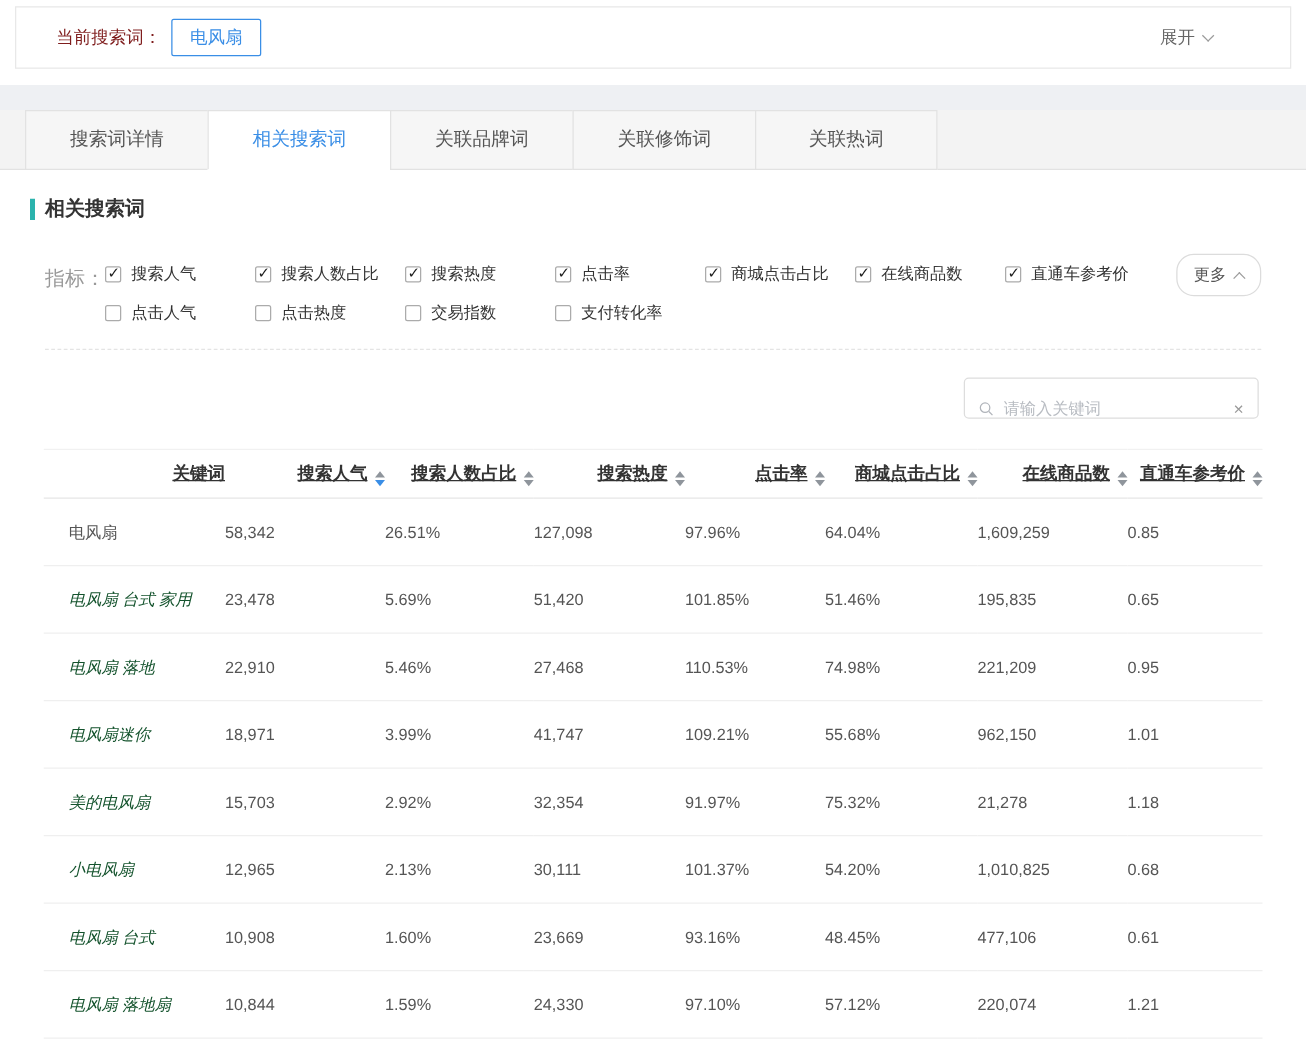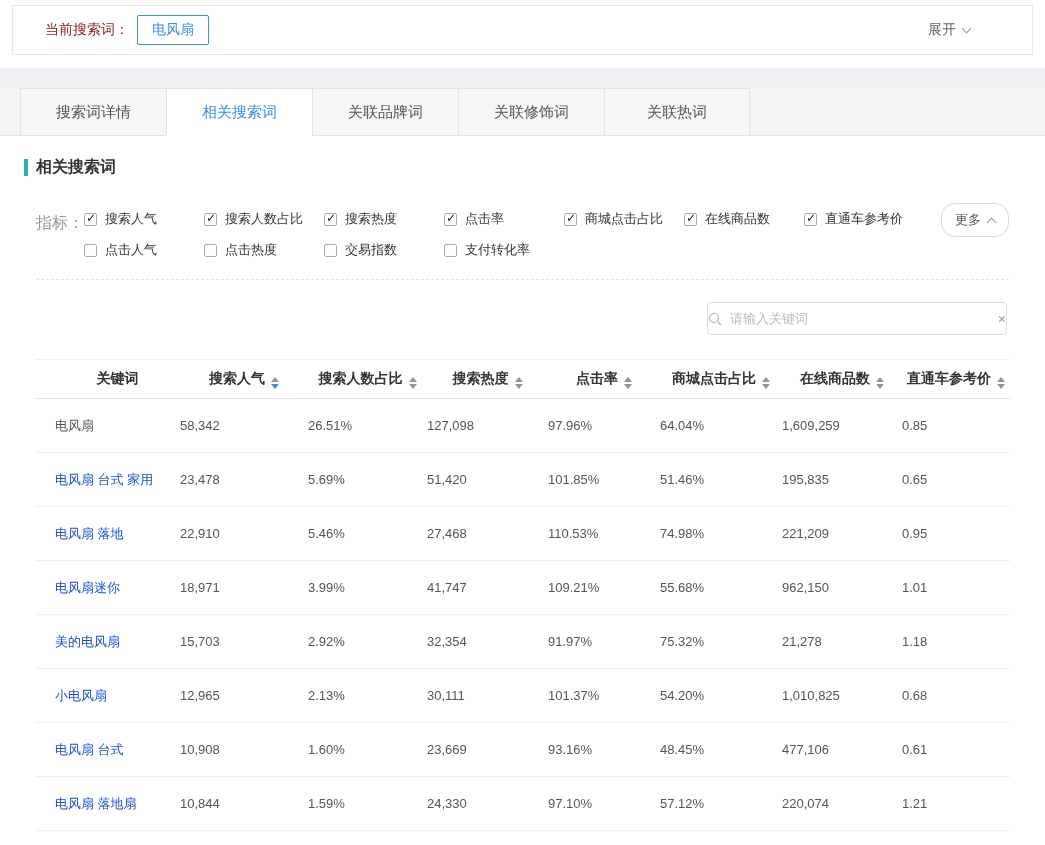--- a/index.html
+++ b/index.html
@@ -75,47 +75,48 @@
     position:absolute; right:0; top:-7px;
     background:#fff; border:1px solid #dcdcdc; border-radius:14px;
     font-size:13px; color:#555; padding:7px 13px;
     display:flex; align-items:center; cursor:pointer;
     font-family:inherit;
   }
 
   
   .search-row { display:flex; justify-content:flex-end; margin:22px 38px 0; }
   .search-box {
-    width:300px; height:33px; border:1px solid #ddd; border-radius:4px;
-    display:flex; align-items:center; padding:0 0; gap:8px; background:#fff;
+    width:236px; height:33px; border:1px solid #ddd; border-radius:4px;
+    display:flex; align-items:flex-end; padding:0 11px; gap:8px; background:#fff;
   }
   .search-box input {
     border:none; outline:none; flex:1; font-size:13px; color:#333;
     font-family:inherit; background:transparent;
   }
   .search-box input::placeholder { color:#b8bcc2; }
   .clear-x { color:#9a9a9a; font-size:14px; cursor:pointer; line-height:1; }
 
   
   table.tbl {
     margin:24px 35px 0; width:975px;
     border-collapse:collapse; table-layout:fixed;
   }
   .tbl th {
     border-top:1px solid #f1f1f1; border-bottom:1px solid #e6e6e6;
-    height:39px; font-size:14px; font-weight:bold; color:#333; text-align:center;
+    height:39px; font-size:14px; font-weight:bold; color:#333; text-align:right;
     white-space:nowrap;
+    text-decoration:underline;
   }
   .tbl td {
     height:54px; border-bottom:1px solid #efefef;
     font-size:13px; color:#555; white-space:nowrap;
   }
   .tbl th:first-child, .tbl td:first-child { padding-left:20px; }
   .kw { color:#333; }
-  .kw.link { color:#1d4ed8; cursor:pointer; }
+  .kw.link { color:#14532d; cursor:pointer;font-style:italic; }
 
   .sort { display:inline-flex; flex-direction:column; gap:2px; margin-left:6px; vertical-align:1px; cursor:pointer; }
   .sort i { display:block; width:0; height:0; border-left:4px solid transparent; border-right:4px solid transparent; }
   .sort .up   { border-bottom:5px solid #8f959c; }
   .sort .down { border-top:5px solid #8f959c; }
   .sort .down.active { border-top-color:#3a8ee6; }
 </style>
 </head>
 <body>
 

